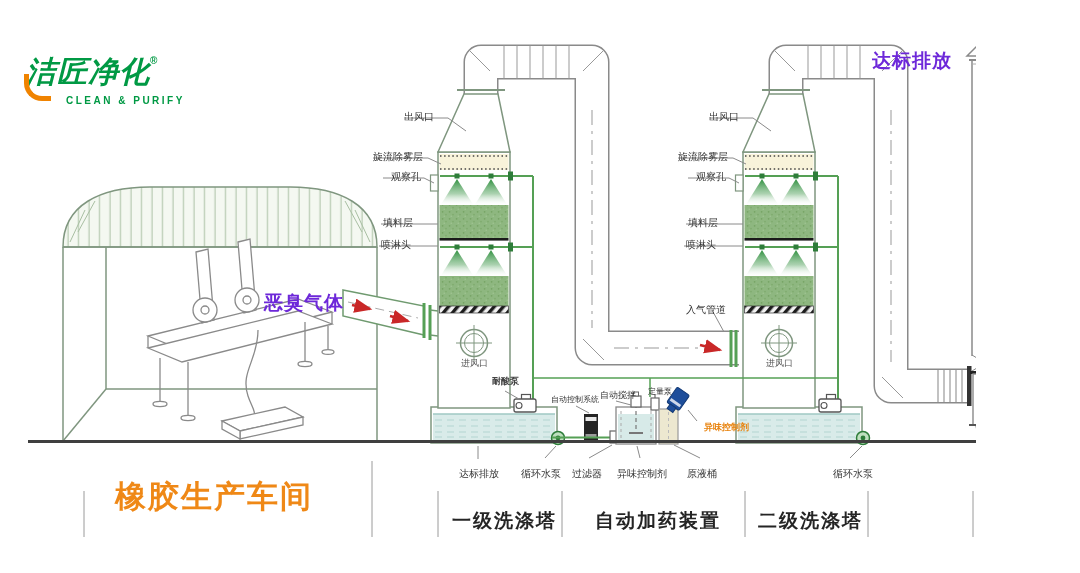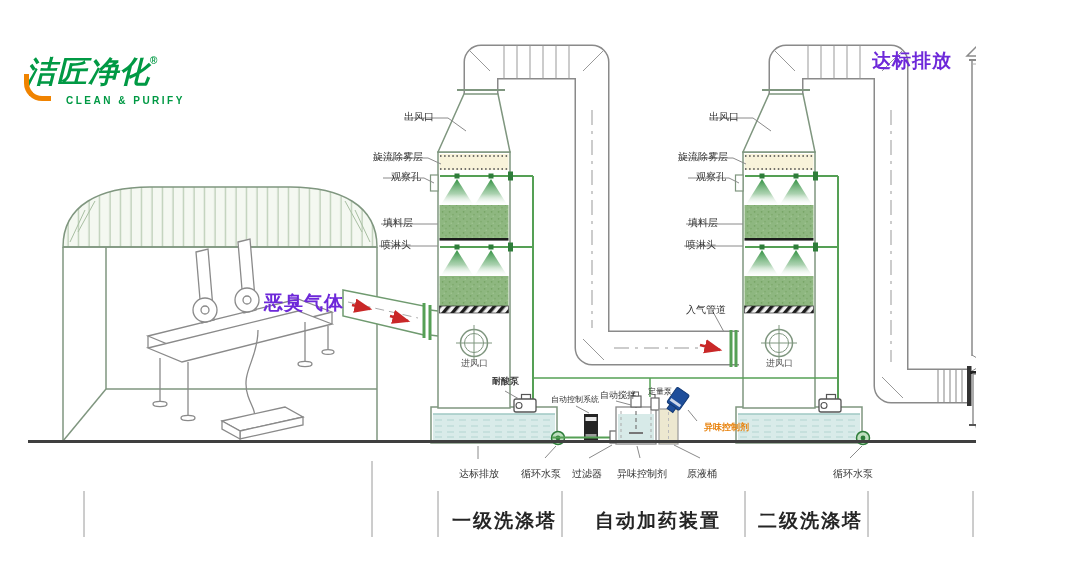--- a/index.html
+++ b/index.html
@@ -345,18 +345,19 @@
   <div class="lb lb-s" style="left:521px;top:461px;">循环水泵</div>
   <div class="lb lb-s" style="left:572px;top:461px;">过滤器</div>
   <div class="lb lb-s" style="left:617px;top:461px;">异味控制剂</div>
   <div class="lb lb-s" style="left:687px;top:461px;">原液桶</div>
   <div class="lb lb-s" style="left:833px;top:461px;">循环水泵</div>
   <div class="lb lb-xs" style="left:551px;top:396px;">自动控制系统</div>
   <div class="lb" style="left:600px;top:391px;font-size:9px;color:#333;">自动搅拌</div>
   <div class="lb lb-xs" style="left:648px;top:388px;">定量泵</div>
   <div class="lb lb-agent" style="left:684px;top:423px;color:#e8820c;margin-left:20px;">异味控制剂</div>
 
+  <div class="lb lb-workshop" style="left:115px;top:481px;color:#ef8816;">橡胶生产车间</div>
   <div class="lb lb-sec" style="left:452px;top:503px;">一级洗涤塔</div>
   <div class="lb lb-sec" style="left:595px;top:503px;">自动加药装置</div>
   <div class="lb lb-sec" style="left:758px;top:503px;">二级洗涤塔</div>
   <div class="lb lb-sec" style="left:980px;top:503px;">风机</div>
 
 </div>
 
 </body></html>

